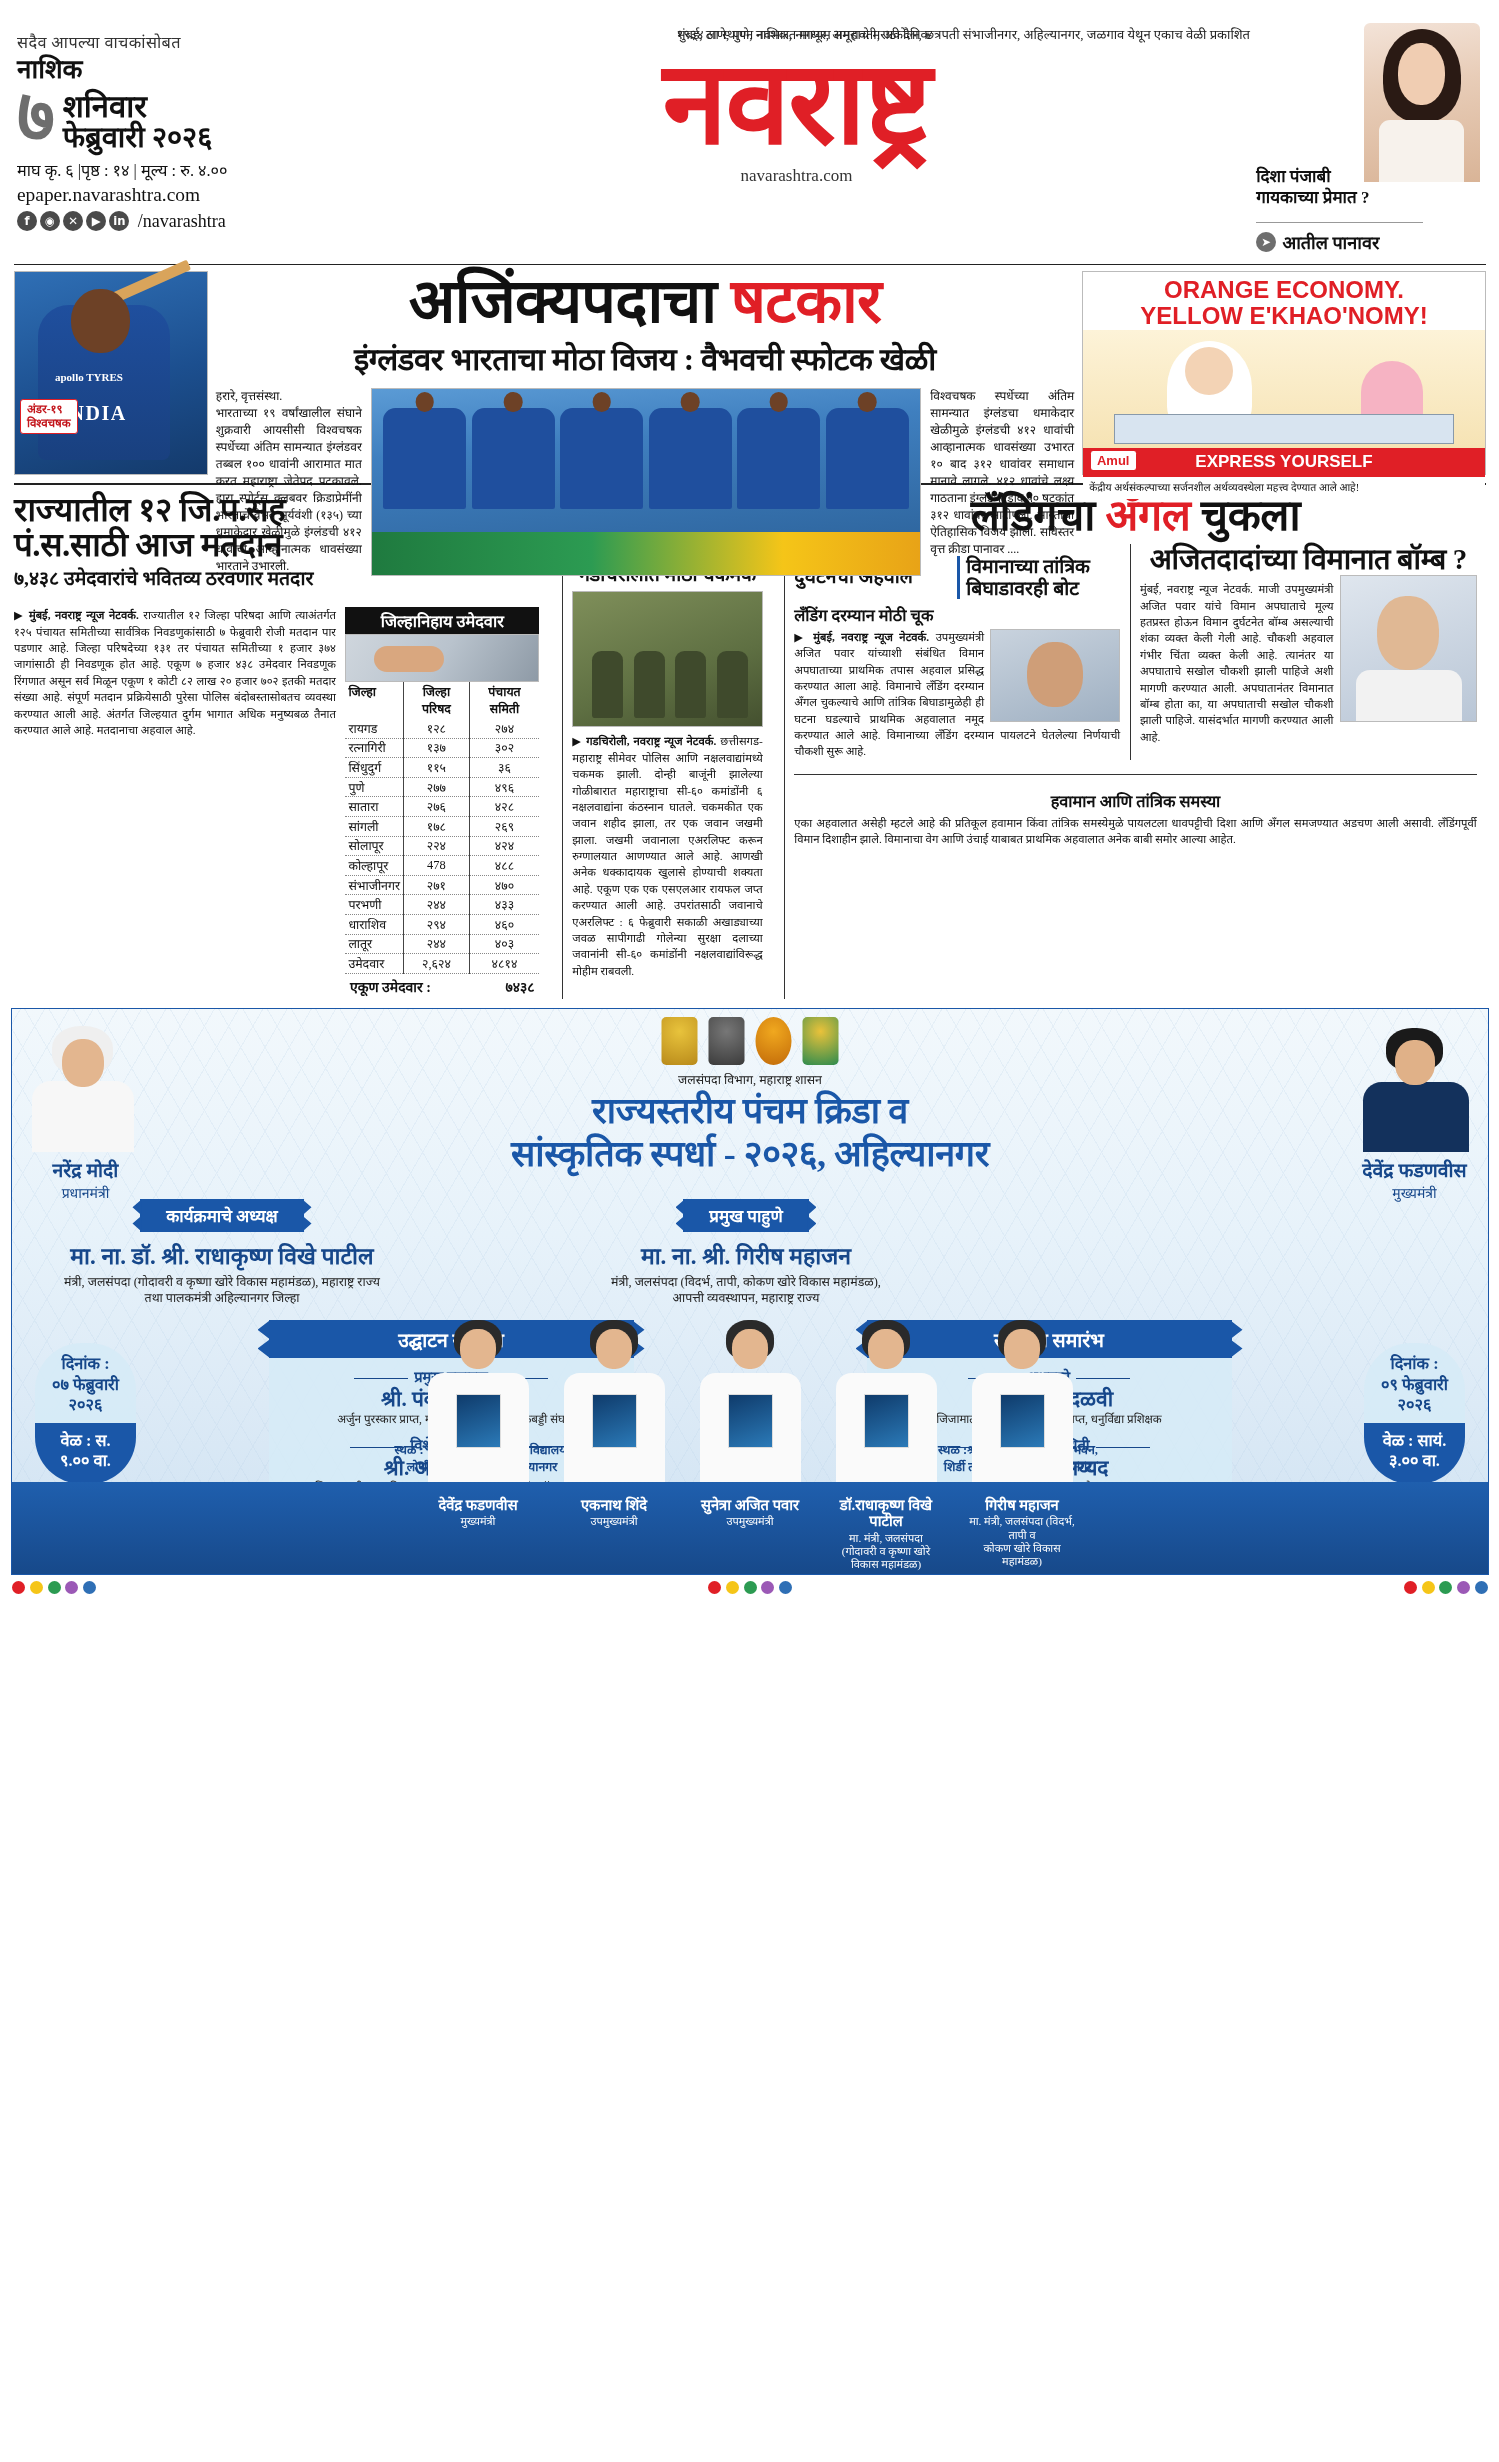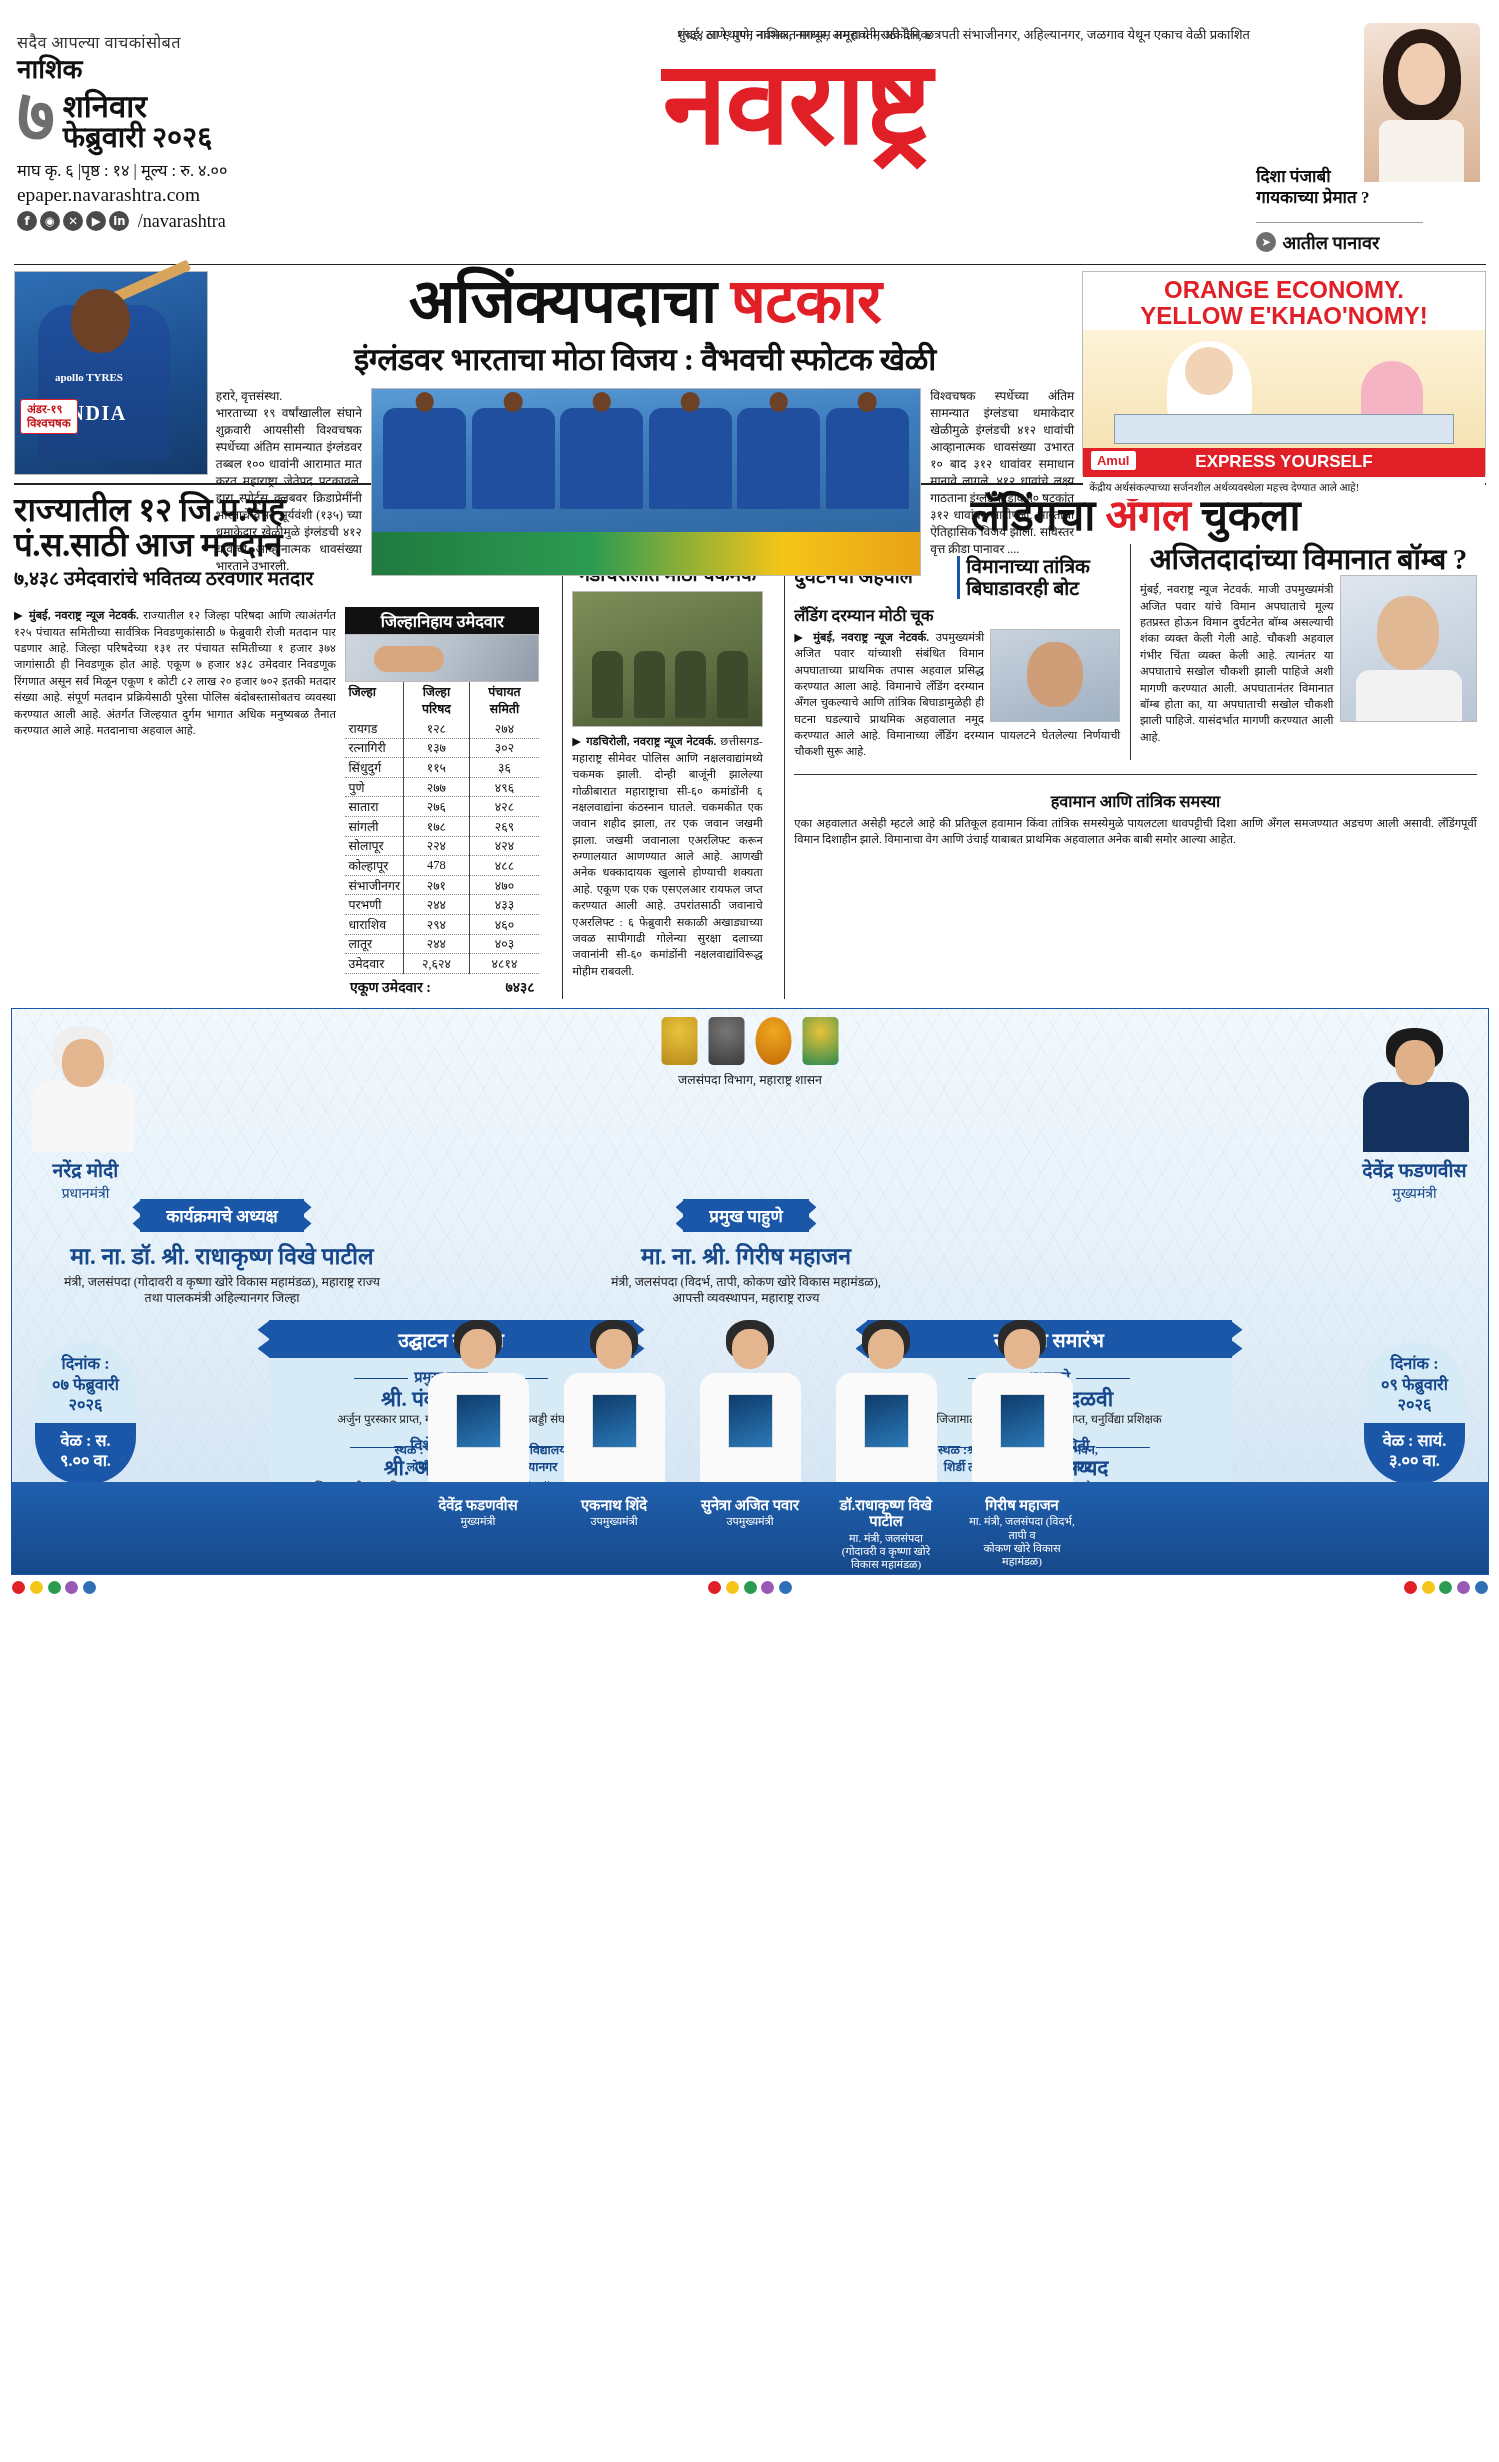--- a/index.html
+++ b/index.html
@@ -217,20 +217,21 @@
         <span class="sico">▶</span>
         <span class="sico">in</span>
         <span class="mh-handle">/navarashtra</span>
       </div>
     </div>
 
     <div class="mh-center">
       <div class="mh-estd">१९३४ ला स्थापन नवभारत माध्यम समूहाचे मराठी दैनिक</div>
       <div class="mh-editions">मुंबई, ठाणे, पुणे, नाशिक, नागपूर, अमरावती, अकोला, छत्रपती संभाजीनगर, अहिल्यानगर, जळगाव येथून एकाच वेळी प्रकाशित</div>
       <div class="mh-title">नवराष्ट्र</div>
+      <div class="mh-url">navarashtra.com</div>
     </div>
 
     <div class="mh-right">
       <div class="mh-model">
         <div class="hair"></div>
           <div class="face"></div>
           <div class="dress"></div>
       </div>
       <div class="mh-adtext" style="white-space:pre-line">दिशा पंजाबी
 गायकाच्या प्रेमात ?</div>
@@ -475,20 +476,22 @@
       <span class="ad-role">मुख्यमंत्री</span>
     </div>
 
     <div class="ad-logos">
       <span class="emblem"></span>
       <span class="emblem gray"></span>
       <span class="emblem orange"></span>
       <span class="emblem green"></span>
     </div>
     <div class="ad-dept">जलसंपदा विभाग, महाराष्ट्र शासन</div>
+    <div class="ad-title" style="white-space:pre-line">राज्यस्तरीय पंचम क्रिडा व
+सांस्कृतिक स्पर्धा - २०२६, अहिल्यानगर</div>
 
     <div class="ad-chips">
       <div class="chip-col">
         <span class="chip">कार्यक्रमाचे अध्यक्ष</span>
         <div class="chip-name">मा. ना. डॉ. श्री. राधाकृष्ण विखे पाटील</div>
         <div class="chip-desc" style="white-space:pre-line">मंत्री, जलसंपदा (गोदावरी व कृष्णा खोरे विकास महामंडळ), महाराष्ट्र राज्य
 तथा पालकमंत्री अहिल्यानगर जिल्हा</div>
       </div>
       <div class="chip-col">
         <span class="chip">प्रमुख पाहुणे</span>

